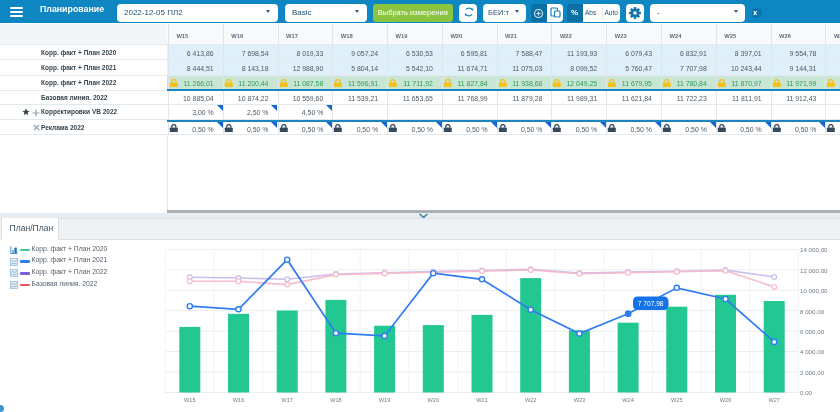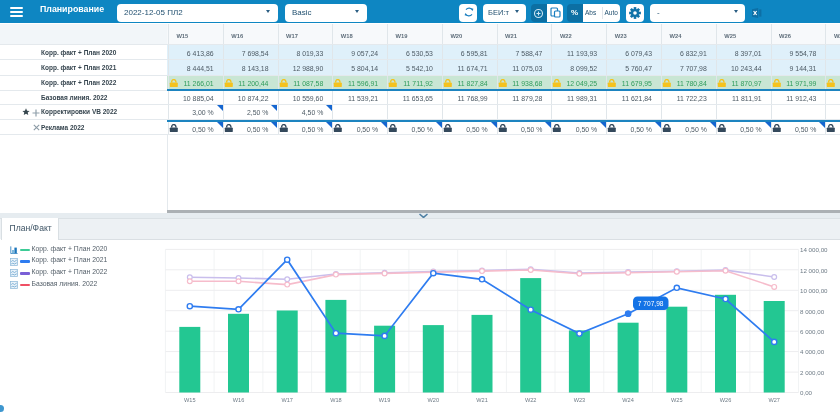--- a/index.html
+++ b/index.html
@@ -5,20 +5,21 @@
       <div class="abs" style="left:10px;top:6.5px;width:13px;height:2.2px;background:#fff;border-radius:1px"></div>
       <div class="abs" style="left:10px;top:10.5px;width:13px;height:2.2px;background:#fff;border-radius:1px"></div>
       <div class="abs" style="left:10px;top:14.5px;width:13px;height:2.2px;background:#fff;border-radius:1px"></div>
       <div class="abs" style="left:40px;top:4px;font-size:8.8px;font-weight:bold;color:#fff">Планирование</div>
       <div class="abs" style="left:117px;top:4px;width:161px;height:17.5px;background:#fff;border-radius:4px"></div>
       <div class="abs" style="left:124px;top:7.5px;font-size:8px;color:#1f4e6e">2022-12-05 ПЛ2</div>
       <div class="abs" style="left:266px;top:10px;width:0;height:0;border-left:2.8px solid transparent;border-right:2.8px solid transparent;border-top:3.8px solid #2a5d83"></div>
       <div class="abs" style="left:285px;top:4px;width:82px;height:17.5px;background:#fff;border-radius:4px"></div>
       <div class="abs" style="left:292px;top:7.5px;font-size:8px;color:#1f4e6e">Basic</div>
       <div class="abs" style="left:355px;top:10px;width:0;height:0;border-left:2.8px solid transparent;border-right:2.8px solid transparent;border-top:3.8px solid #2a5d83"></div>
+      <div class="abs" style="left:373px;top:4px;width:79.5px;height:17.5px;background:#8ac440;border-radius:3px;color:#fff;font-size:7.5px;text-align:center;line-height:17.5px">Выбрать измерения</div>
       <div class="abs" style="left:458.5px;top:4px;width:18.5px;height:17.5px;background:#fff;border-radius:4px"></div>
       <svg class="abs" style="left:463.5px;top:7px" width="10" height="10" viewBox="0 0 10 10">
         <path d="M8.6 3.2A4 4 0 0 0 2 2.6" fill="none" stroke="#1c7fc0" stroke-width="1.2"></path>
         <path d="M1.4 6.8A4 4 0 0 0 8 7.4" fill="none" stroke="#1c7fc0" stroke-width="1.2"></path>
         <path d="M7.2 1.2l2.2 0.6-0.8 2.1z" fill="#1c7fc0"></path>
         <path d="M2.8 8.8L0.6 8.2l0.8-2.1z" fill="#1c7fc0"></path>
       </svg>
       <div class="abs" style="left:482.5px;top:4px;width:43px;height:17.5px;background:#fff;border-radius:4px"></div>
       <div class="abs" style="left:488px;top:7.5px;font-size:7.5px;color:#1f4e6e">БЕИ:т</div>
       <div class="abs" style="left:515px;top:10px;width:0;height:0;border-left:2.8px solid transparent;border-right:2.8px solid transparent;border-top:3.8px solid #2a5d83"></div>
@@ -466,21 +467,21 @@
       </div>
     </div>
     <div class="abs" style="left:167.0px;top:135.0px;width:1px;height:75.4px;background:#e4e9ed"></div>
     <div class="abs" style="left:167.0px;top:210.4px;width:673.0px;height:2.5px;background:#abb0b4"></div>
     <div class="abs" style="left:0;top:213px;width:840px;height:5px;background:#e6ecf0"></div>
     <svg class="abs" style="left:417.5px;top:213.2px" width="11" height="6" viewBox="0 0 11 6">
       <path d="M1.5 1l4 3.4L9.5 1" fill="none" stroke="#4d7fa3" stroke-width="1.5"></path>
     </svg>
     <div class="abs" style="left:0;top:218px;width:840px;height:20.6px;background:#edf1f4;border-top:1px solid #dbe1e5"></div>
     <div class="abs" style="left:1px;top:218px;width:57.5px;height:21.6px;background:#fff;border:1px solid #d9dfe3;border-top:none;border-bottom:none"></div>
-    <div class="abs" style="left:9.5px;top:223px;font-size:8.6px;color:#3f5566">План/Факт</div>
+    <div class="abs" style="left:9.5px;top:223px;font-size:8.6px;color:#3f5566">План/План</div>
     <div class="abs" style="left:58.5px;top:238.6px;width:781.5px;height:1px;background:#dadfe3"></div>
     <svg class="abs" style="left:0;top:239px" width="840" height="173" viewBox="0 0 840 173">
       <line x1="165.4" y1="10.4" x2="165.4" y2="153.5" stroke="#f1f3f4" stroke-width="1"></line>
       <line x1="214.1" y1="10.4" x2="214.1" y2="153.5" stroke="#f1f3f4" stroke-width="1"></line>
       <line x1="262.9" y1="10.4" x2="262.9" y2="153.5" stroke="#f1f3f4" stroke-width="1"></line>
       <line x1="311.6" y1="10.4" x2="311.6" y2="153.5" stroke="#f1f3f4" stroke-width="1"></line>
       <line x1="360.2" y1="10.4" x2="360.2" y2="153.5" stroke="#f1f3f4" stroke-width="1"></line>
       <line x1="408.9" y1="10.4" x2="408.9" y2="153.5" stroke="#f1f3f4" stroke-width="1"></line>
       <line x1="457.7" y1="10.4" x2="457.7" y2="153.5" stroke="#f1f3f4" stroke-width="1"></line>
       <line x1="506.4" y1="10.4" x2="506.4" y2="153.5" stroke="#f1f3f4" stroke-width="1"></line>

